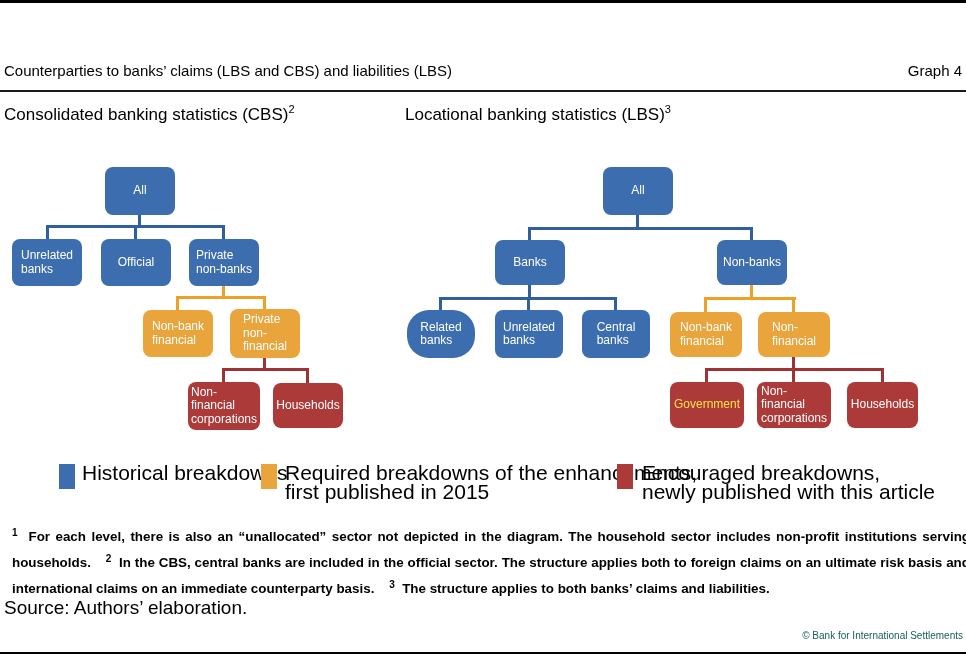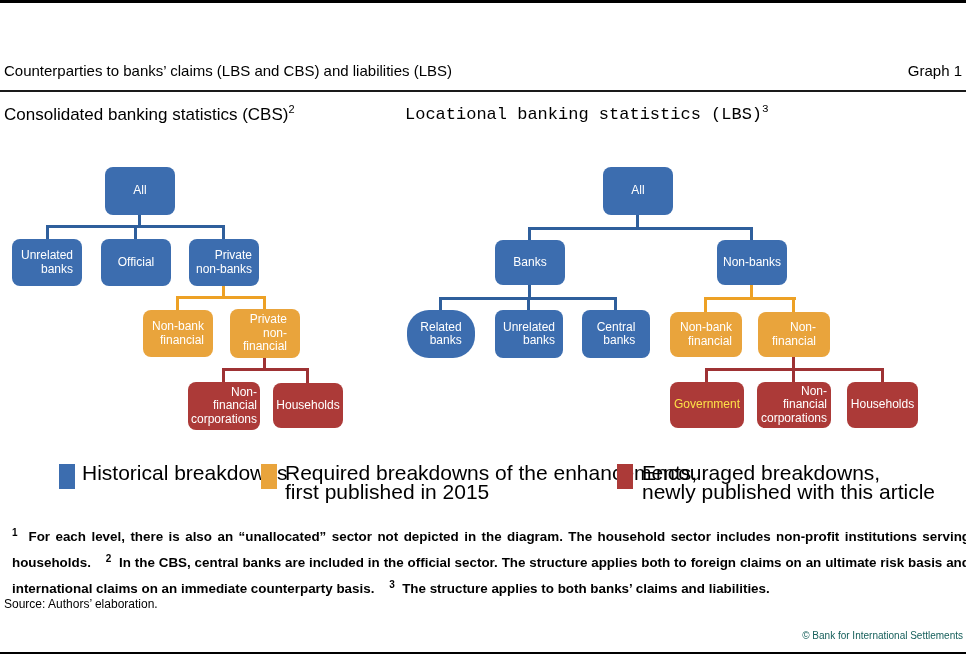--- a/index.html
+++ b/index.html
@@ -8,43 +8,43 @@
   .topbar{position:absolute;left:0;top:0;width:966px;height:3px;background:#000;}
   .bottomrule{position:absolute;left:0;top:652px;width:966px;height:2px;background:#000;}
   .midrule{position:absolute;left:0;top:90px;width:966px;height:2px;background:#1a1a1a;}
   .title{position:absolute;left:4px;top:14px;font-size:21px;line-height:27px;}
   .title sup{font-size:13px;}
   .subtitle{position:absolute;left:4px;top:62px;font-size:15px;}
   .graph-label{position:absolute;right:4px;top:62px;font-size:15px;}
   .section-heading{position:absolute;top:103px;font-size:17px;}
   .section-heading sup{font-size:11px;}
   .section-heading.left{left:4px;}
-  .section-heading.right{left:405px;font-family:Liberation Mono, monospace;}
+  .section-heading.right{left:405px;}
   .diagram{position:absolute;left:0;top:0;width:966px;height:657px;}
   .node{position:absolute;border-radius:8px;color:#fff;font-size:12px;line-height:13.5px;
-        display:flex;align-items:center;justify-content:center;text-align:right;}
+        display:flex;align-items:center;justify-content:center;text-align:left;}
   .cline{position:absolute;}
   .legend-swatch{position:absolute;top:464px;width:16px;height:25px;}
   .legend-text{position:absolute;top:463px;font-size:21px;line-height:19px;}
   .footnotes{position:absolute;left:4px;top:514px;width:958px;margin:8px;
              font-size:13.4px;line-height:21.5px;text-align:justify;font-weight:bold;}
   .footnotes sup{font-size:10px;}
   .note-gap{display:inline-block;width:11px;}
-  .source{position:absolute;left:4px;top:597px;font-size:12px;}
+  .source{position:absolute;left:4px;top:597px;font-size:19px;}
   .copyright{position:absolute;right:3px;top:630px;font-size:10px;}
 </style>
 </head>
 <body>
 
 <div class="page">
   <div class="topbar"></div>
 
 
   <div class="subtitle">Counterparties to banks’ claims (LBS and CBS) and liabilities (LBS)</div>
-  <div class="graph-label">Graph 1</div>
+  <div class="graph-label">Graph 4</div>
 
   <div class="midrule"></div>
 
   <div class="section-heading left"><span>Consolidated banking statistics (CBS)</span><sup>2</sup></div>
   <div class="section-heading right"><span>Locational banking statistics (LBS)</span><sup>3</sup></div>
 
   <div class="diagram" id="diagram">
       <div class="cline" style="left: 138px; top: 215px; width: 3px; height: 10px; background: rgb(47, 95, 156);"></div>
       <div class="cline" style="left: 46px; top: 225px; width: 179px; height: 3px; background: rgb(47, 95, 156);"></div>
       <div class="cline" style="left: 46px; top: 228px; width: 3px; height: 11px; background: rgb(47, 95, 156);"></div>

